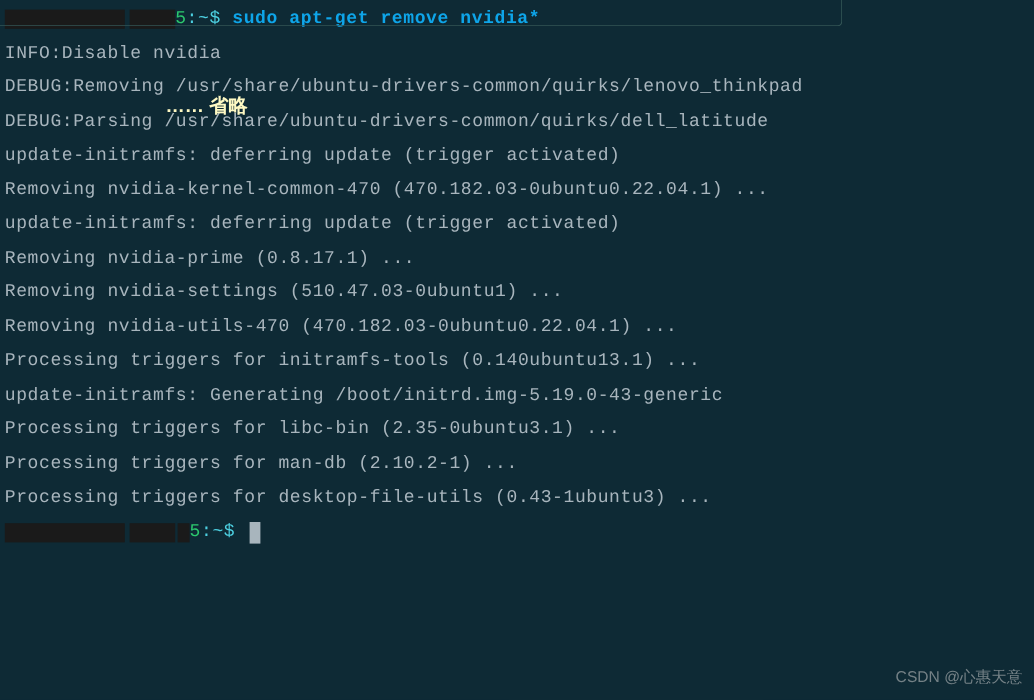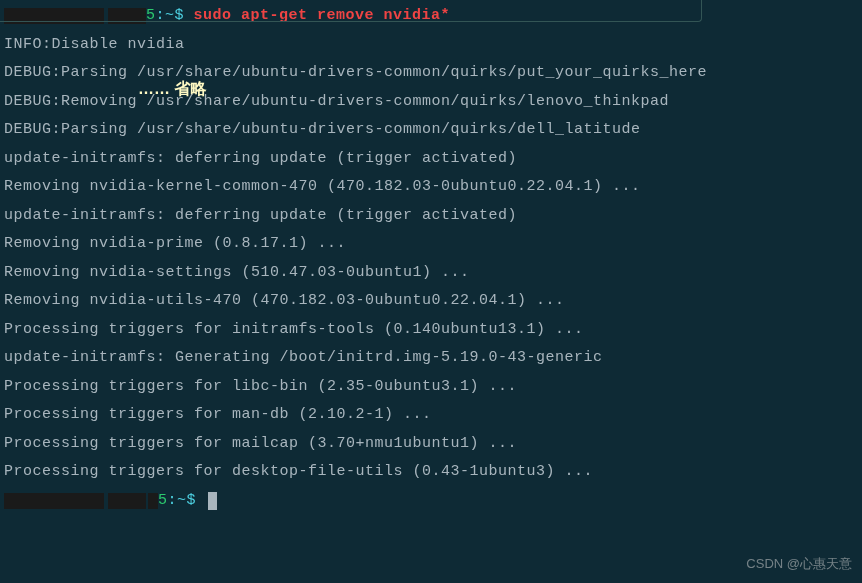--- a/index.html
+++ b/index.html
@@ -34,21 +34,21 @@
       display: inline-block;
       background: #1a1a1a;
       height: 16px;
       vertical-align: middle;
     }
     .redacted1 { width: 100px; }
     .redacted2 { width: 38px; }
     .redacted3 { width: 10px; }
     .green { color: #2cc96e; }
     .cyan { color: #4dd0e1; }
-    .white-cmd { color: #ef4444; font-weight: bold; }
+    .white-cmd { color: #0ea5e9; font-weight: bold; }
     .cursor {
       display: inline-block;
       width: 9px;
       height: 18px;
       background: #a8b5bd;
       vertical-align: middle;
       margin-left: 2px;
     }
     .annotation {
       position: absolute;
@@ -88,34 +88,32 @@
 
 <div class="top-border"></div>
 
 <div class="terminal">
   <div class="line prompt-line">
     <span class="redacted redacted1"></span>
     <span class="redacted redacted2" style="margin-left:4px"></span>
     <span class="green">5</span><span class="cyan">:~$ </span><span class="white-cmd">sudo apt-get remove nvidia*</span>
   </div>
   <div class="line">INFO:Disable nvidia</div>
-  <div class="line">DEBUG:Parsing /usr/share/ubuntu-drivers-common/quirks/put_your_quirks_here</div>
   <div class="line">DEBUG:Removing /usr/share/ubuntu-drivers-common/quirks/lenovo_thinkpad</div>
   <div class="line">DEBUG:Parsing /usr/share/ubuntu-drivers-common/quirks/dell_latitude</div>
   <div class="line">update-initramfs: deferring update (trigger activated)</div>
   <div class="line">Removing nvidia-kernel-common-470 (470.182.03-0ubuntu0.22.04.1) ...</div>
   <div class="line">update-initramfs: deferring update (trigger activated)</div>
   <div class="line">Removing nvidia-prime (0.8.17.1) ...</div>
   <div class="line">Removing nvidia-settings (510.47.03-0ubuntu1) ...</div>
   <div class="line">Removing nvidia-utils-470 (470.182.03-0ubuntu0.22.04.1) ...</div>
   <div class="line">Processing triggers for initramfs-tools (0.140ubuntu13.1) ...</div>
   <div class="line">update-initramfs: Generating /boot/initrd.img-5.19.0-43-generic</div>
   <div class="line">Processing triggers for libc-bin (2.35-0ubuntu3.1) ...</div>
   <div class="line">Processing triggers for man-db (2.10.2-1) ...</div>
-  <div class="line">Processing triggers for mailcap (3.70+nmu1ubuntu1) ...</div>
   <div class="line">Processing triggers for desktop-file-utils (0.43-1ubuntu3) ...</div>
   <div class="line prompt-line">
     <span class="redacted redacted1"></span>
     <span class="redacted redacted2" style="margin-left:4px"></span>
     <span class="redacted redacted3" style="margin-left:2px"></span>
     <span class="green">5</span><span class="cyan">:~$ </span><span class="cursor"></span>
   </div>
 </div>
 
 <div class="annotation">…… 省略</div>

